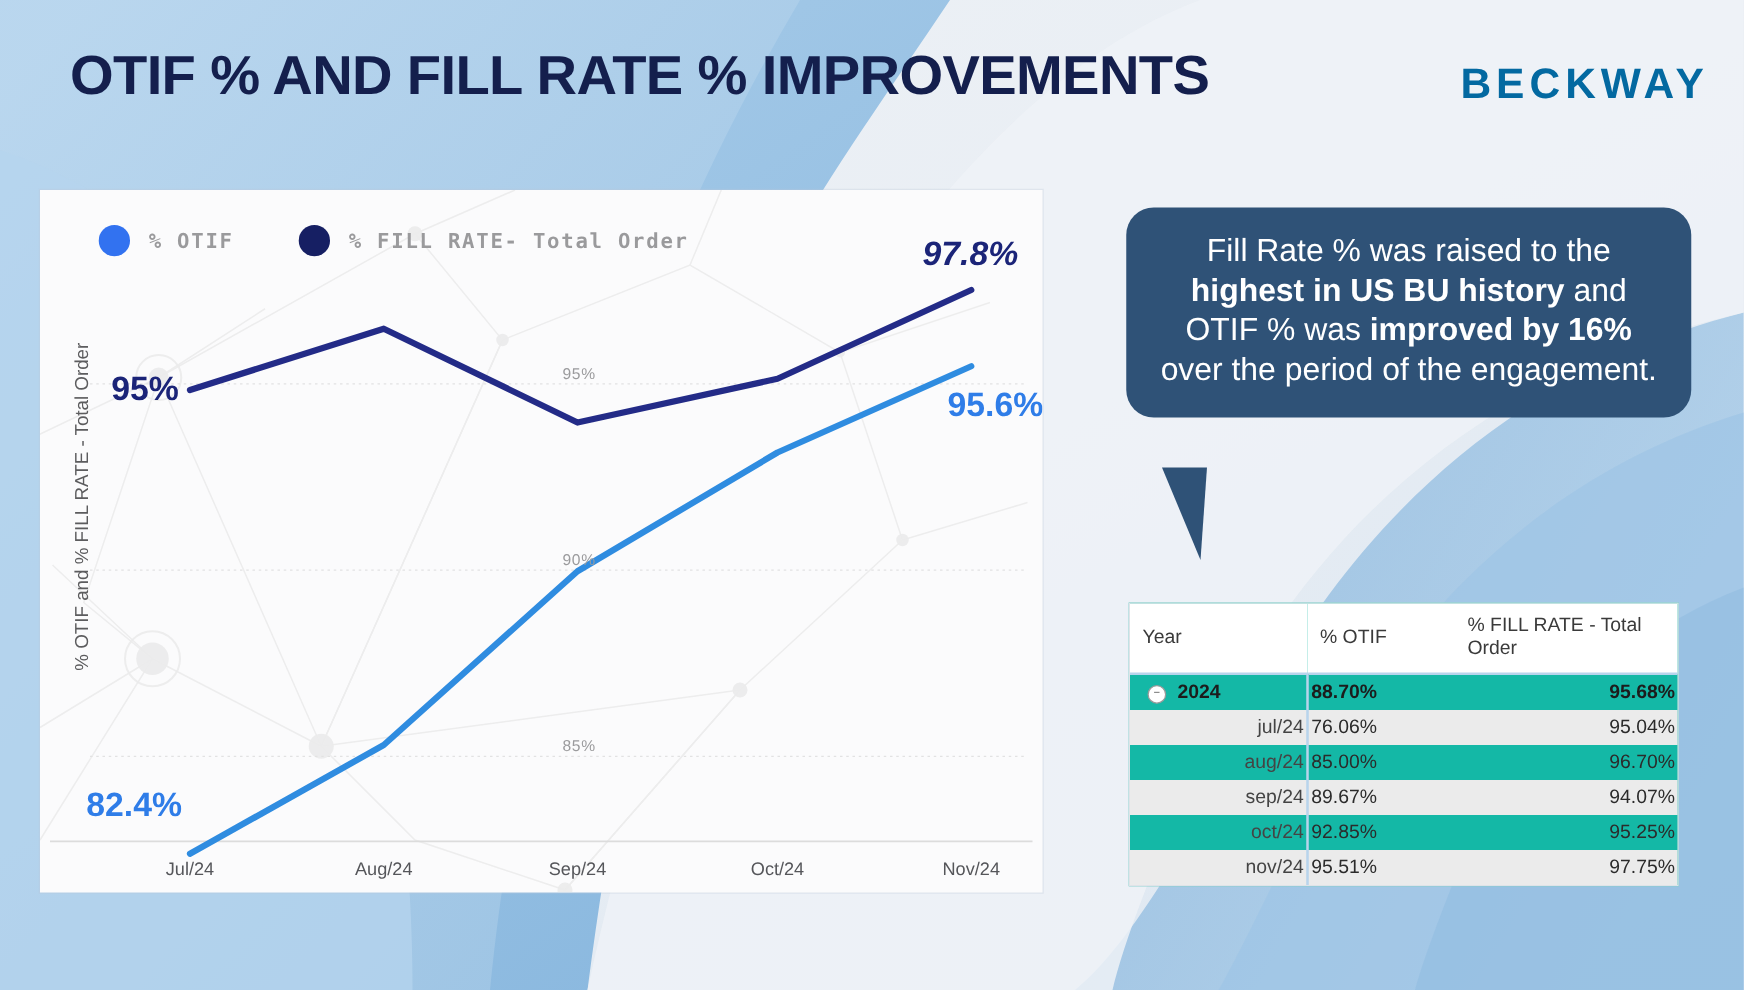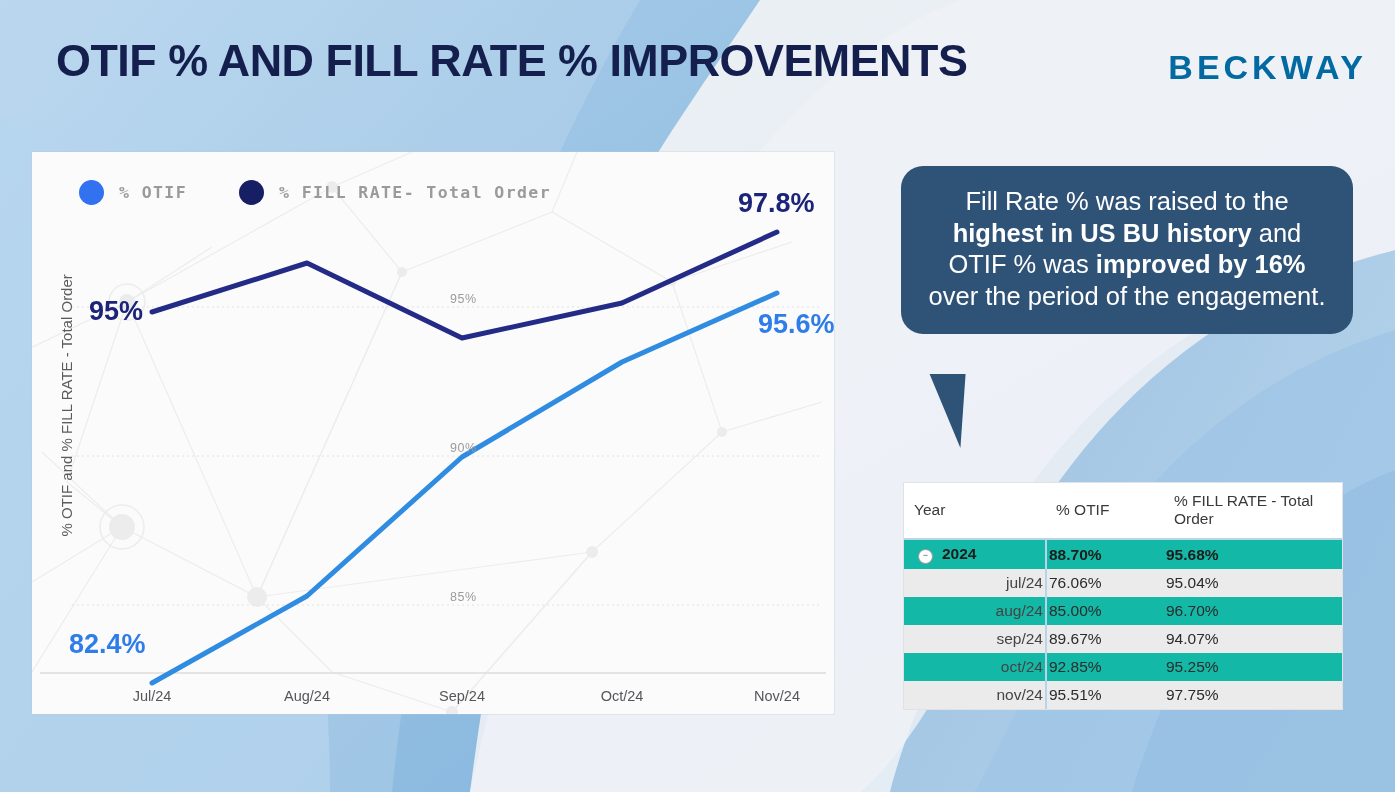--- a/index.html
+++ b/index.html
@@ -100,21 +100,21 @@
     font-weight:normal;color:#3a3a3a;font-size:15.5px;
     padding:9px 10px 10px 10px;text-align:left;background:#ffffff;
     border-bottom:2px solid #b8d4ec;
   }
   thead th.c-year{width:122px;}
   thead th.c-otif{width:98px;}
   thead th.c-fill{text-align:left;}
   tbody td{padding:5px 2px;white-space:nowrap;}
   tbody td.c-year{text-align:right;color:#444;border-right:2px solid #b8d4ec;}
   tbody td.c-otif{text-align:left;}
-  tbody td.c-fill{text-align:left;}
+  tbody td.c-fill{text-align:right;}
   tr.total td{font-weight:bold;color:#1c1c1c;}
   tr.total td.c-year{text-align:left;padding-left:14px;position:relative;}
   tr.alt td{background:#ebebeb;}
   .expander{
     display:inline-block;width:13px;height:13px;border-radius:50%;
     border:1px solid #9a9a9a;color:#555;font-size:9px;line-height:11px;
     text-align:center;margin-right:9px;vertical-align:1px;font-weight:normal;
     background:#fff;
   }
 </style>
@@ -232,21 +232,21 @@
 
       
       <div class="xlabel" style="left:120px;top:536px;">Jul/24</div>
       <div class="xlabel" style="left:275px;top:536px;">Aug/24</div>
       <div class="xlabel" style="left:430px;top:536px;">Sep/24</div>
       <div class="xlabel" style="left:590px;top:536px;">Oct/24</div>
       <div class="xlabel" style="left:745px;top:536px;">Nov/24</div>
 
       
       <div class="dlabel navy" style="left:57px;top:144px;">95%</div>
-      <div class="dlabel navy" style="left:706px;top:36px;">97.8%</div>
+      <div class="dlabel navy" style="left:706px;top:36px;font-style:italic;">97.8%</div>
       <div class="dlabel blue" style="left:37px;top:477px;">82.4%</div>
       <div class="dlabel blue" style="left:706px;top:157px;margin-left:20px;">95.6%</div>
     </div>
   </div>
 
   <div id="callout-tail"></div>
   <div id="callout">
     <span>Fill Rate % was raised to</span>
     <span>the </span><b>highest in US BU</b>
     <b>history</b><span> and OTIF % was</span>

